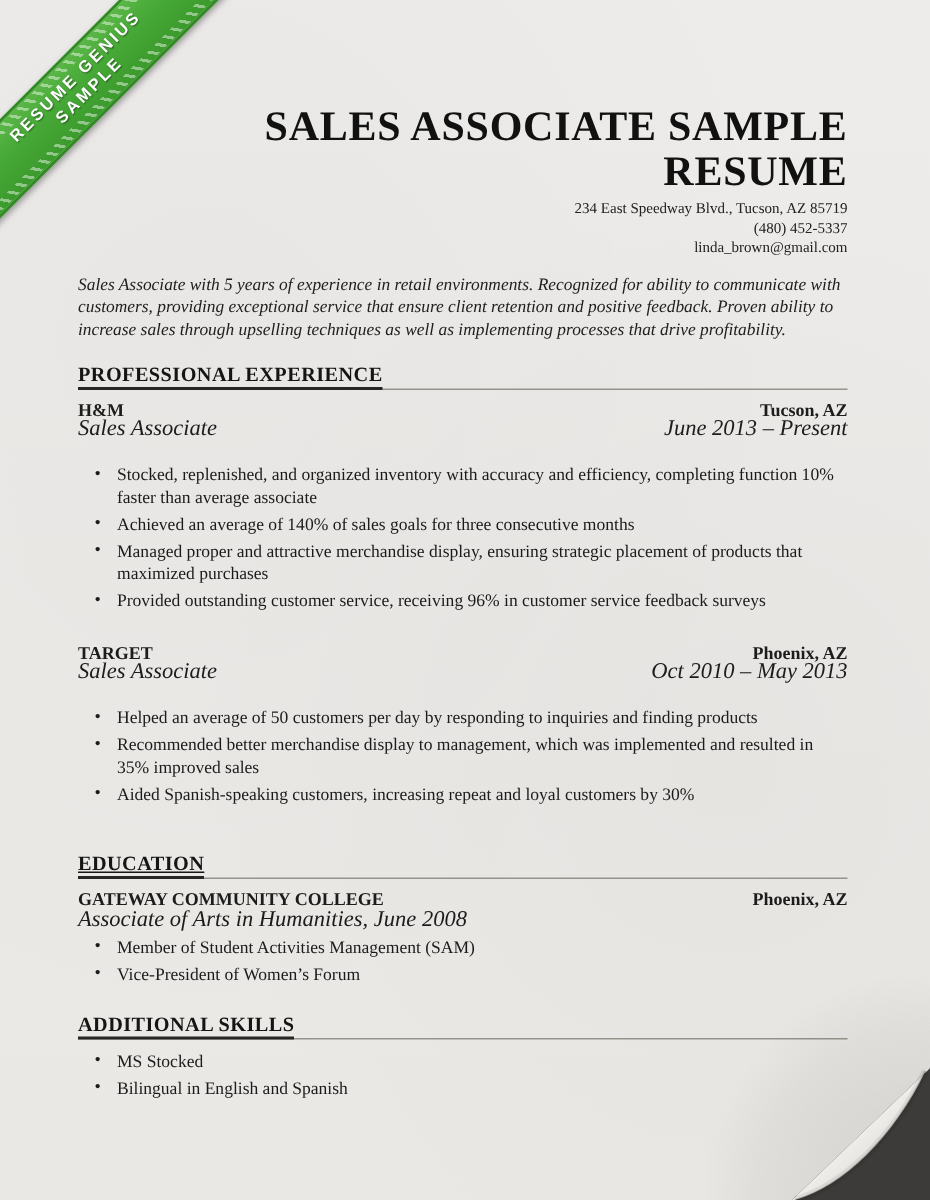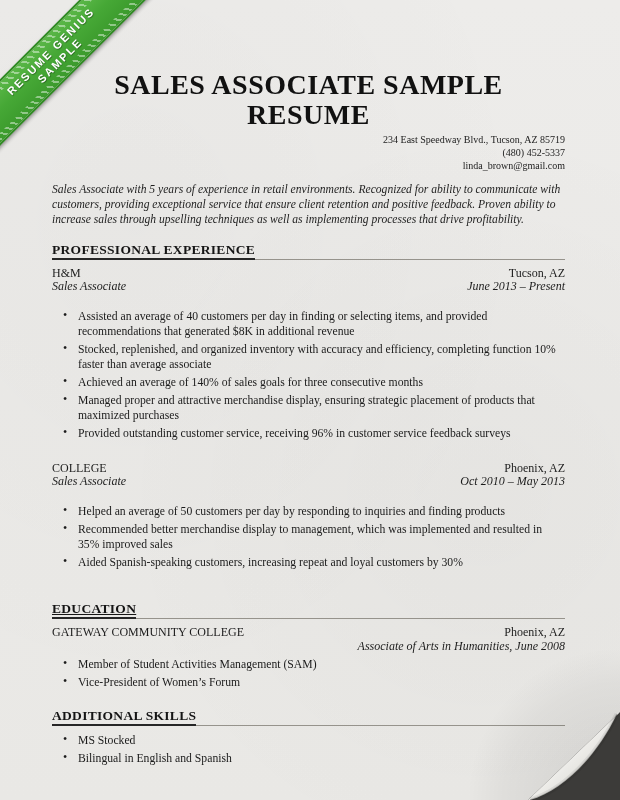--- a/index.html
+++ b/index.html
@@ -8,36 +8,36 @@
     position:relative;width:620px;height:800px;overflow:hidden;
     background:
       radial-gradient(ellipse at 22% 28%, rgba(0,0,0,0.02), transparent 60%),
       radial-gradient(ellipse at 78% 62%, rgba(0,0,0,0.025), transparent 55%),
       linear-gradient(#edecea,#e9e8e5);
     font-family:"Liberation Serif","DejaVu Serif",serif;
     color:#1c1c1c;
   }
   .content{padding:0 55px 0 52px;}
   h1{
-    margin:0;padding-top:70px;text-align:center;
+    margin:0;padding-top:70px;text-align:right;
     font-size:28px;line-height:30px;font-weight:bold;letter-spacing:.5px;color:#111;
   }
   .contact{margin-top:3px;text-align:right;font-size:10px;line-height:13px;color:#222;}
   .summary{
     margin:10px 0 0;font-style:italic;font-size:11.6px;line-height:15px;color:#1e1e1e;font-family:Liberation Serif, serif;
   }
   h2{
     position:relative;margin:14px 0 6px;font-size:13.5px;line-height:17px;
     font-weight:bold;letter-spacing:.3px;color:#151515;padding-bottom:3px;
   }
   h2::after{content:"";position:absolute;left:0;right:0;bottom:1px;height:1px;background:#96938c;}
   h2 .ht{border-bottom:2.5px solid #262626;padding-bottom:1px;position:relative;z-index:1;}
   .row{display:flex;justify-content:space-between;align-items:baseline;}
-  .bold{font-weight:normal;font-size:12px;line-height:13px;gap:14px;}
-  .ital{font-style:italic;font-size:12px;line-height:13px;text-align:right;}
+  .bold{font-weight:bold;font-size:12px;line-height:13px;gap:14px;}
+  .ital{font-style:italic;font-size:15px;line-height:13px;}
   .job{margin-top:2px;}
   .job + .job{margin-top:21px;}
   ul.bullets{list-style:none;margin:16px 0 0;padding:0 6px 0 26px;}
   ul.bullets.tight{margin-top:4px;}
   ul.bullets li{
     position:relative;font-size:11.7px;line-height:15px;margin-bottom:3px;color:#1b1b1b;
   }
   ul.bullets li::before{content:"\2022";position:absolute;left:-15px;top:-1px;font-size:12px;}
   .edu-head{margin-top:3px;}
   .degree{margin-top:1px;}
@@ -101,31 +101,30 @@
     <div class="job">
       <div class="row bold">
         <span>H&amp;M</span>
         <span>Tucson, AZ</span>
       </div>
       <div class="row ital">
         <span>Sales Associate</span>
         <span>June 2013 – Present</span>
       </div>
       <ul class="bullets">
-        <li>Assisted an average of 40 customers per day in finding or selecting items, and provided recommendations that generated $8K in additional revenue</li>
         <li>Stocked, replenished, and organized inventory with accuracy and efficiency, completing function 10% faster than average associate</li>
         <li>Achieved an average of 140% of sales goals for three consecutive months</li>
         <li>Managed proper and attractive merchandise display, ensuring strategic placement of products that maximized purchases</li>
         <li>Provided outstanding customer service, receiving 96% in customer service feedback surveys</li>
       </ul>
     </div>
 
     <div class="job">
       <div class="row bold">
-        <span>COLLEGE</span>
+        <span>TARGET</span>
         <span>Phoenix, AZ</span>
       </div>
       <div class="row ital">
         <span>Sales Associate</span>
         <span>Oct 2010 – May 2013</span>
       </div>
       <ul class="bullets">
         <li>Helped an average of 50 customers per day by responding to inquiries and finding products</li>
         <li>Recommended better merchandise display to management, which was implemented and resulted in 35% improved sales</li>
         <li>Aided Spanish-speaking customers, increasing repeat and loyal customers by 30%</li>

